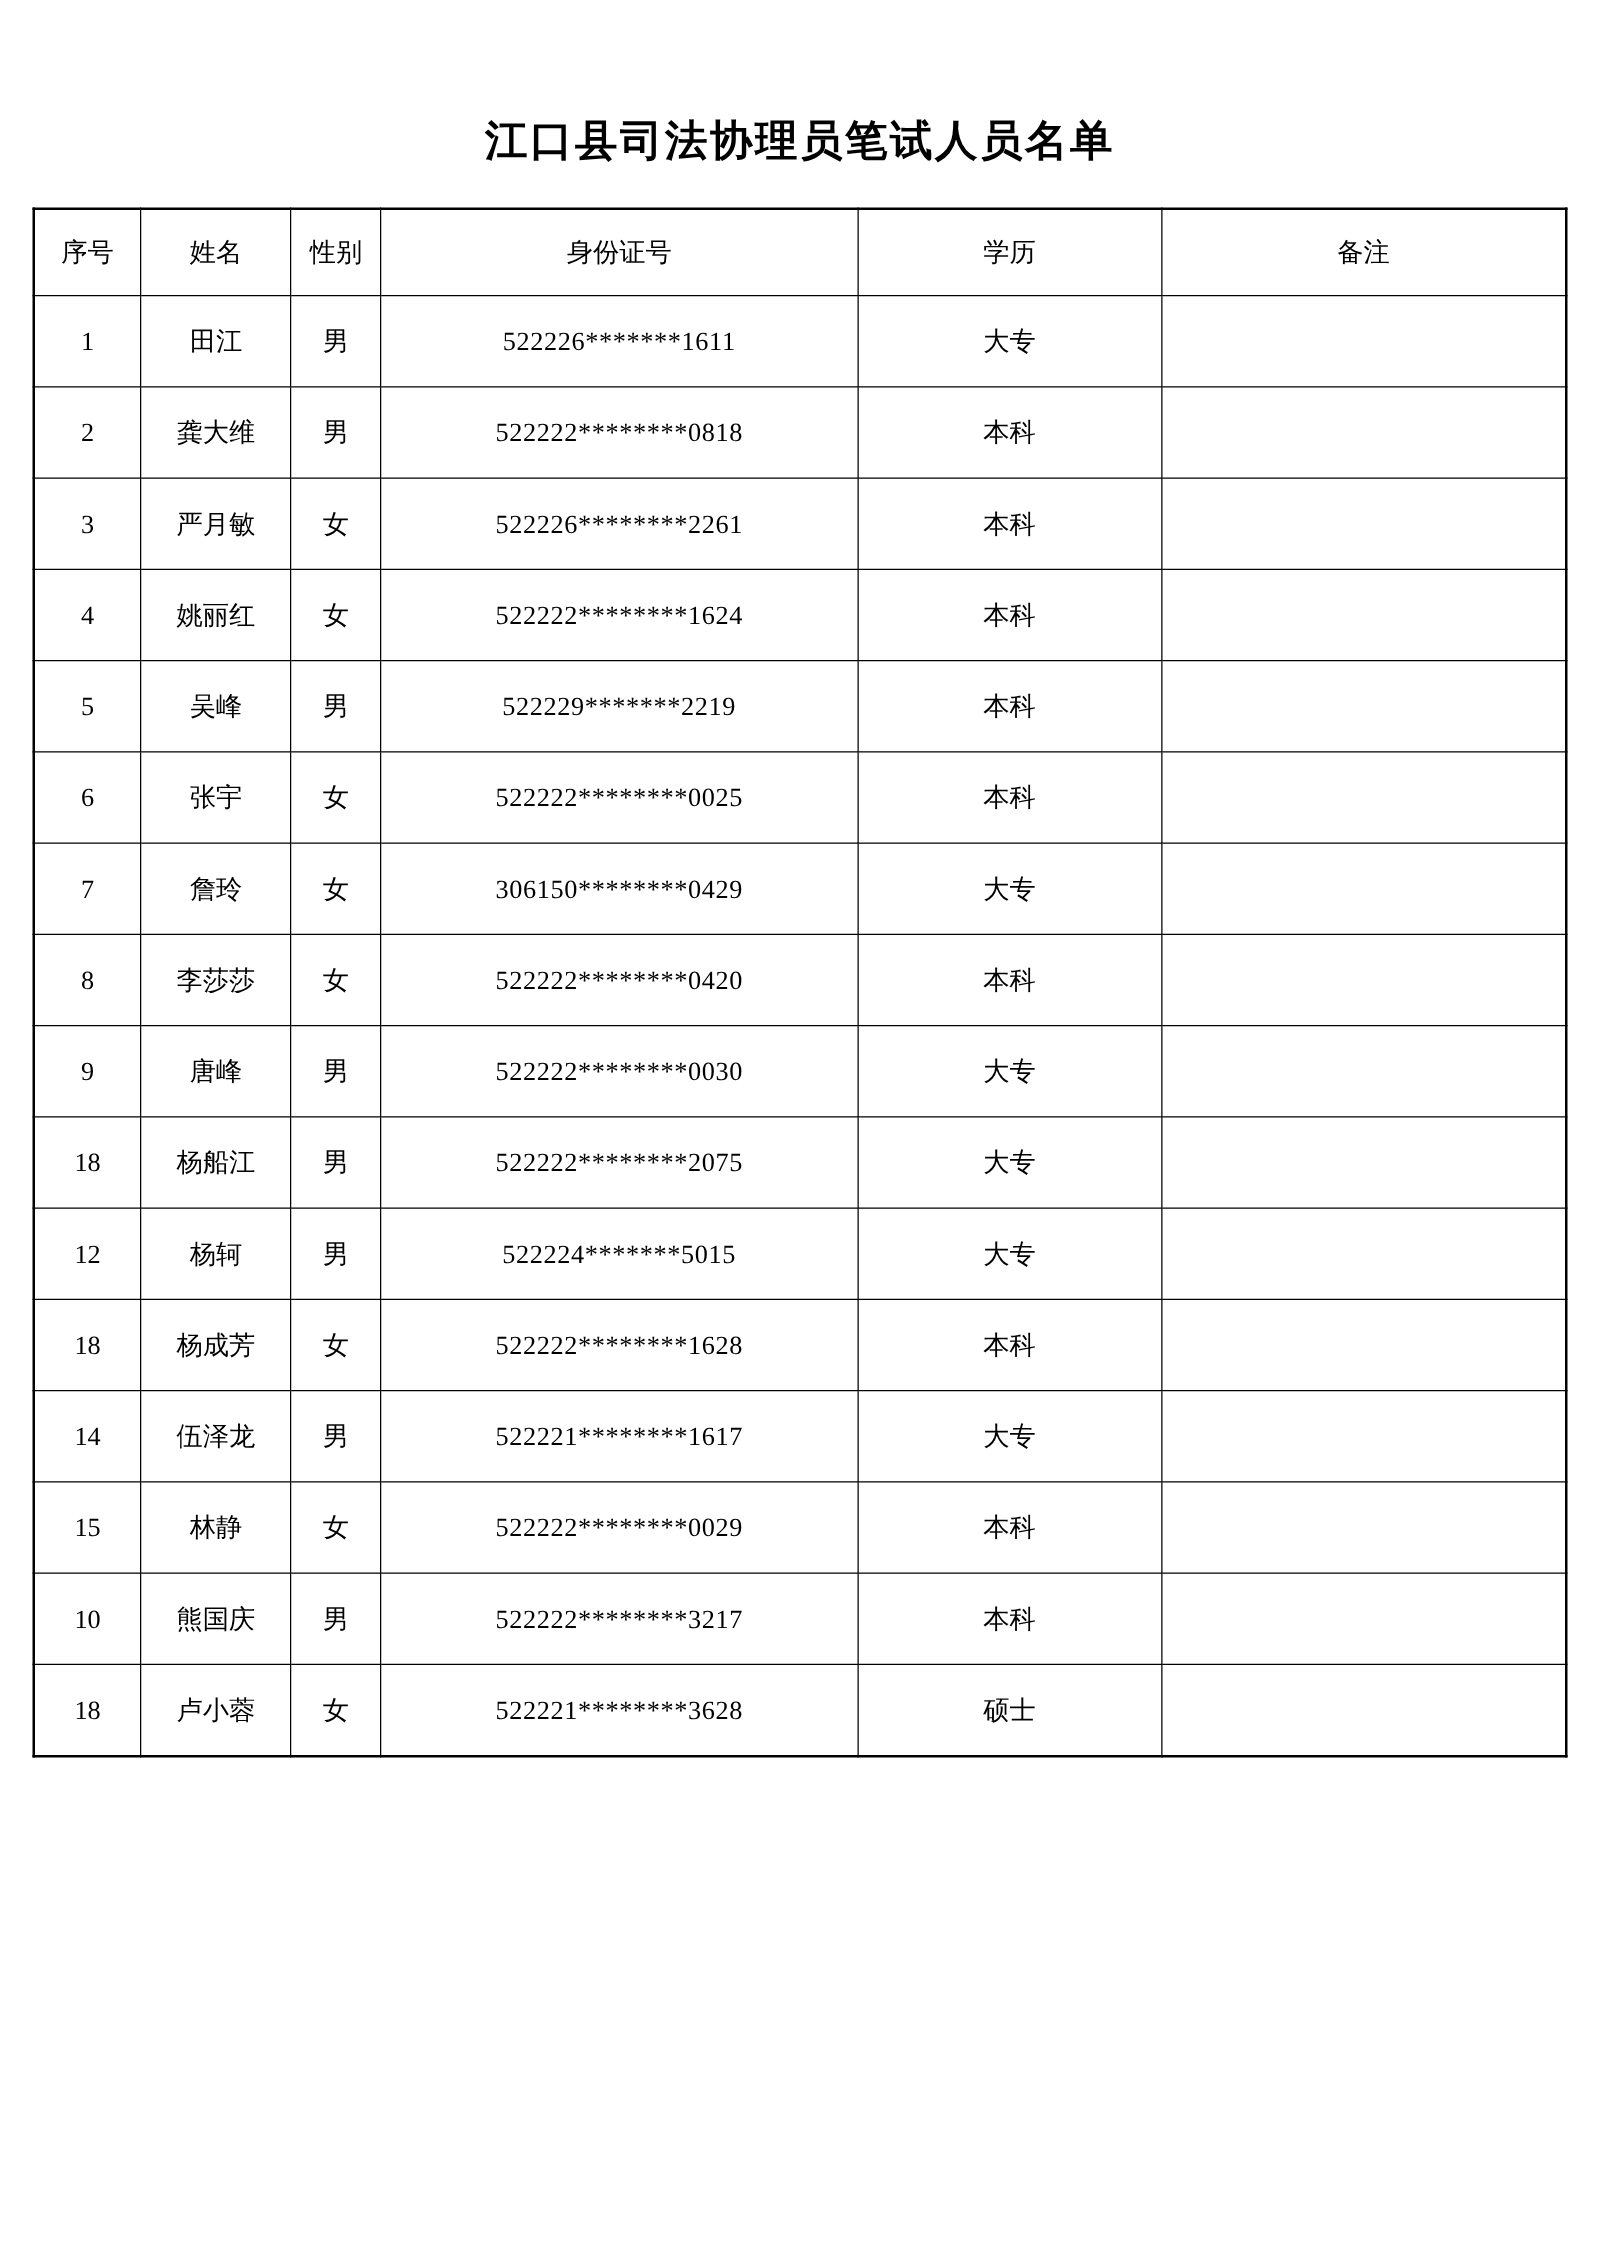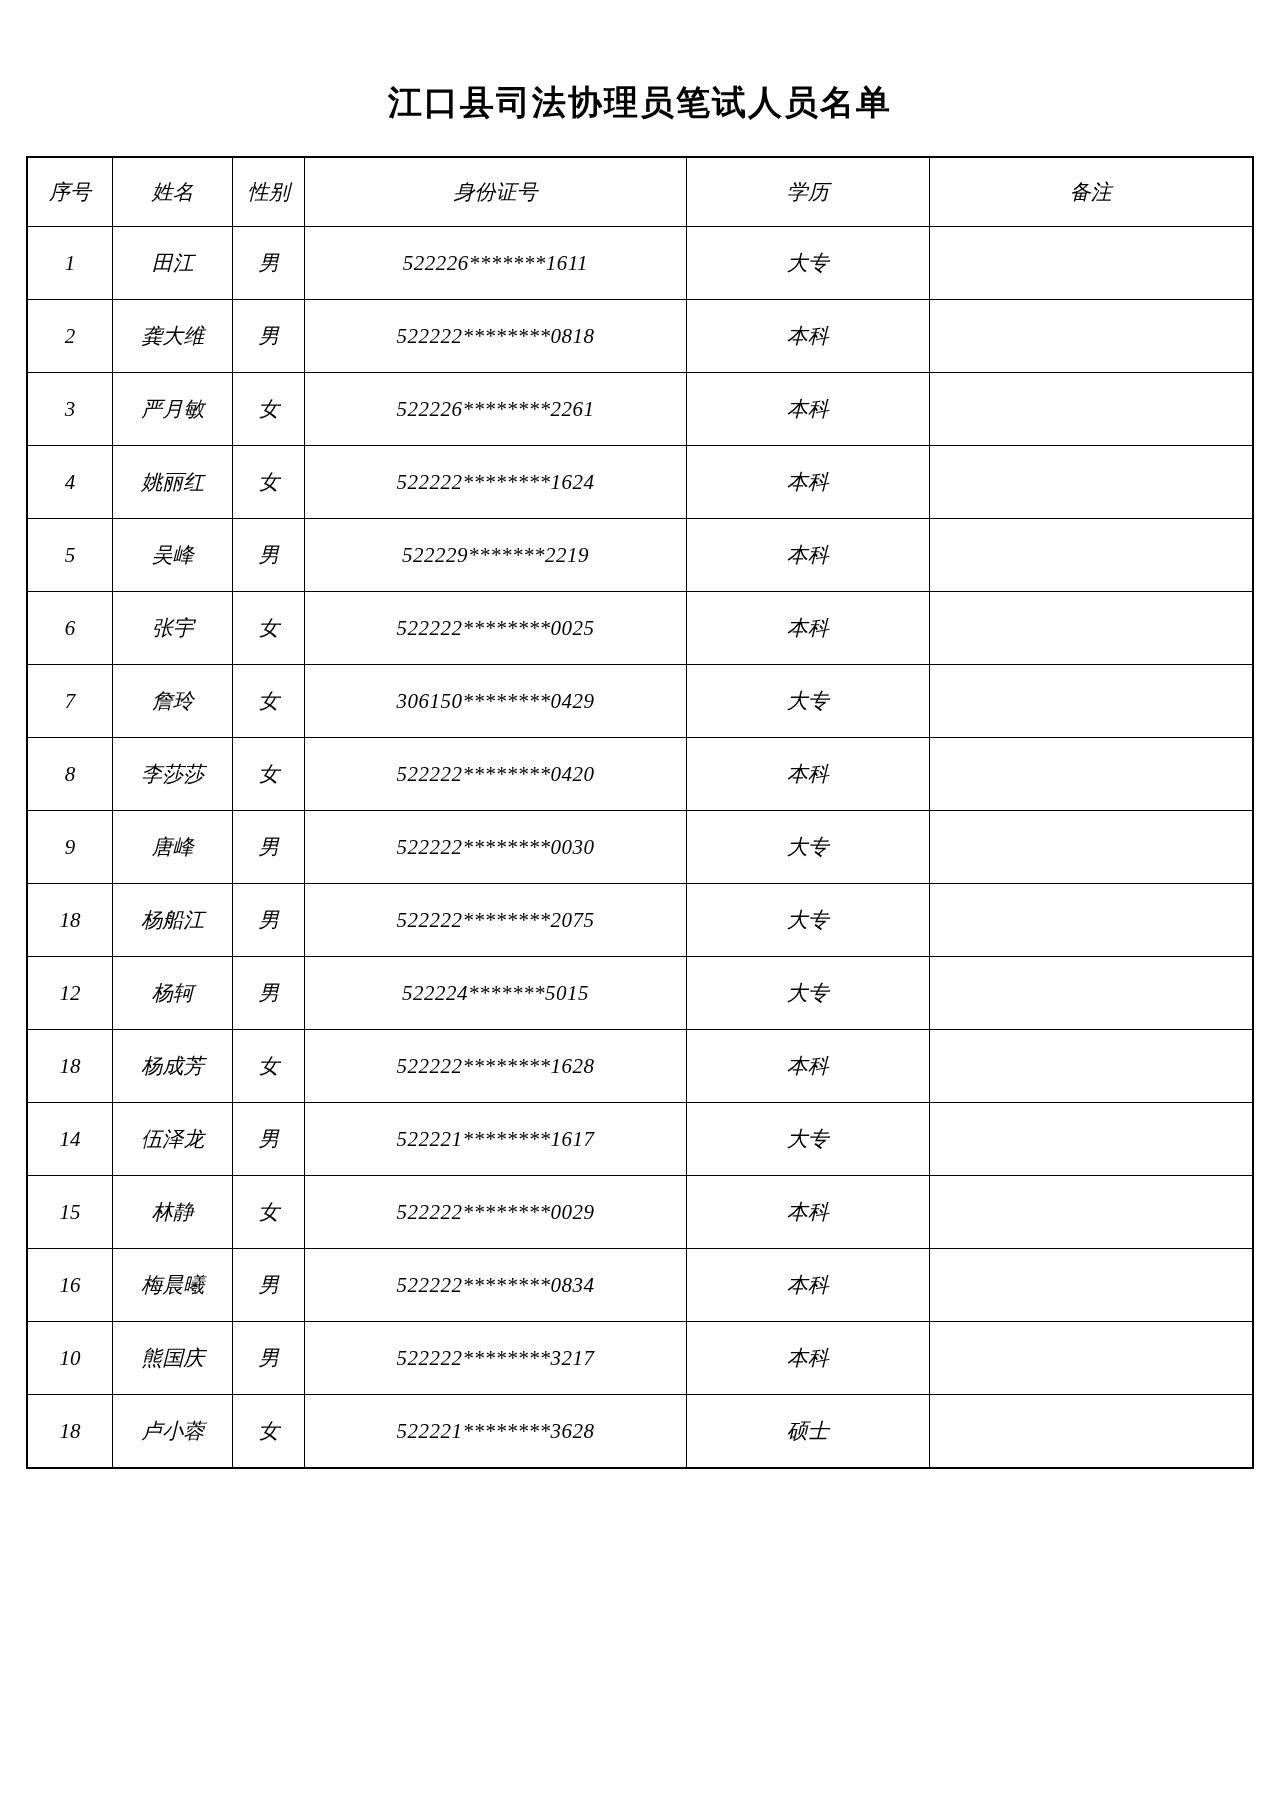--- a/index.html
+++ b/index.html
@@ -10,38 +10,37 @@
   body {
     width: 1280px;
     min-height: 1810px;
     font-family: "Liberation Serif", "DejaVu Serif", serif;
     color: #000000;
   }
   .page {
     width: 1280px;
     min-height: 1810px;
     box-sizing: border-box;
-    padding: 2px;
+    padding: 12px;
     position: relative;
     background: #ffffff;
   }
   .doc-title {
     text-align: center;
     font-size: 34px;
     font-weight: bold;
     letter-spacing: 2px;
     margin: 0;
     padding-top: 78px;
     padding-bottom: 30px;
     font-family: "Liberation Serif", "DejaVu Serif", serif;
   }
   .table-wrap {
     width: 1228px;
     margin: 0 auto;
-    font-style: italic;
   }
   table.roster {
     border-collapse: collapse;
     width: 100%;
     table-layout: fixed;
     border: 2px solid #000;
   }
   table.roster th,
   table.roster td {
     border: 1.5px solid #000;
@@ -204,28 +203,20 @@
         </tr>
         <tr>
           <td>15</td>
           <td>林静</td>
           <td>女</td>
           <td class="id-cell">522222********0029</td>
           <td>本科</td>
           <td class="remark-cell"></td>
         </tr>
         <tr>
-          <td>16</td>
-          <td>梅晨曦</td>
-          <td>男</td>
-          <td class="id-cell">522222********0834</td>
-          <td>本科</td>
-          <td class="remark-cell"></td>
-        </tr>
-        <tr>
           <td>10</td>
           <td>熊国庆</td>
           <td>男</td>
           <td class="id-cell">522222********3217</td>
           <td>本科</td>
           <td class="remark-cell"></td>
         </tr>
         <tr>
           <td>18</td>
           <td>卢小蓉</td>

